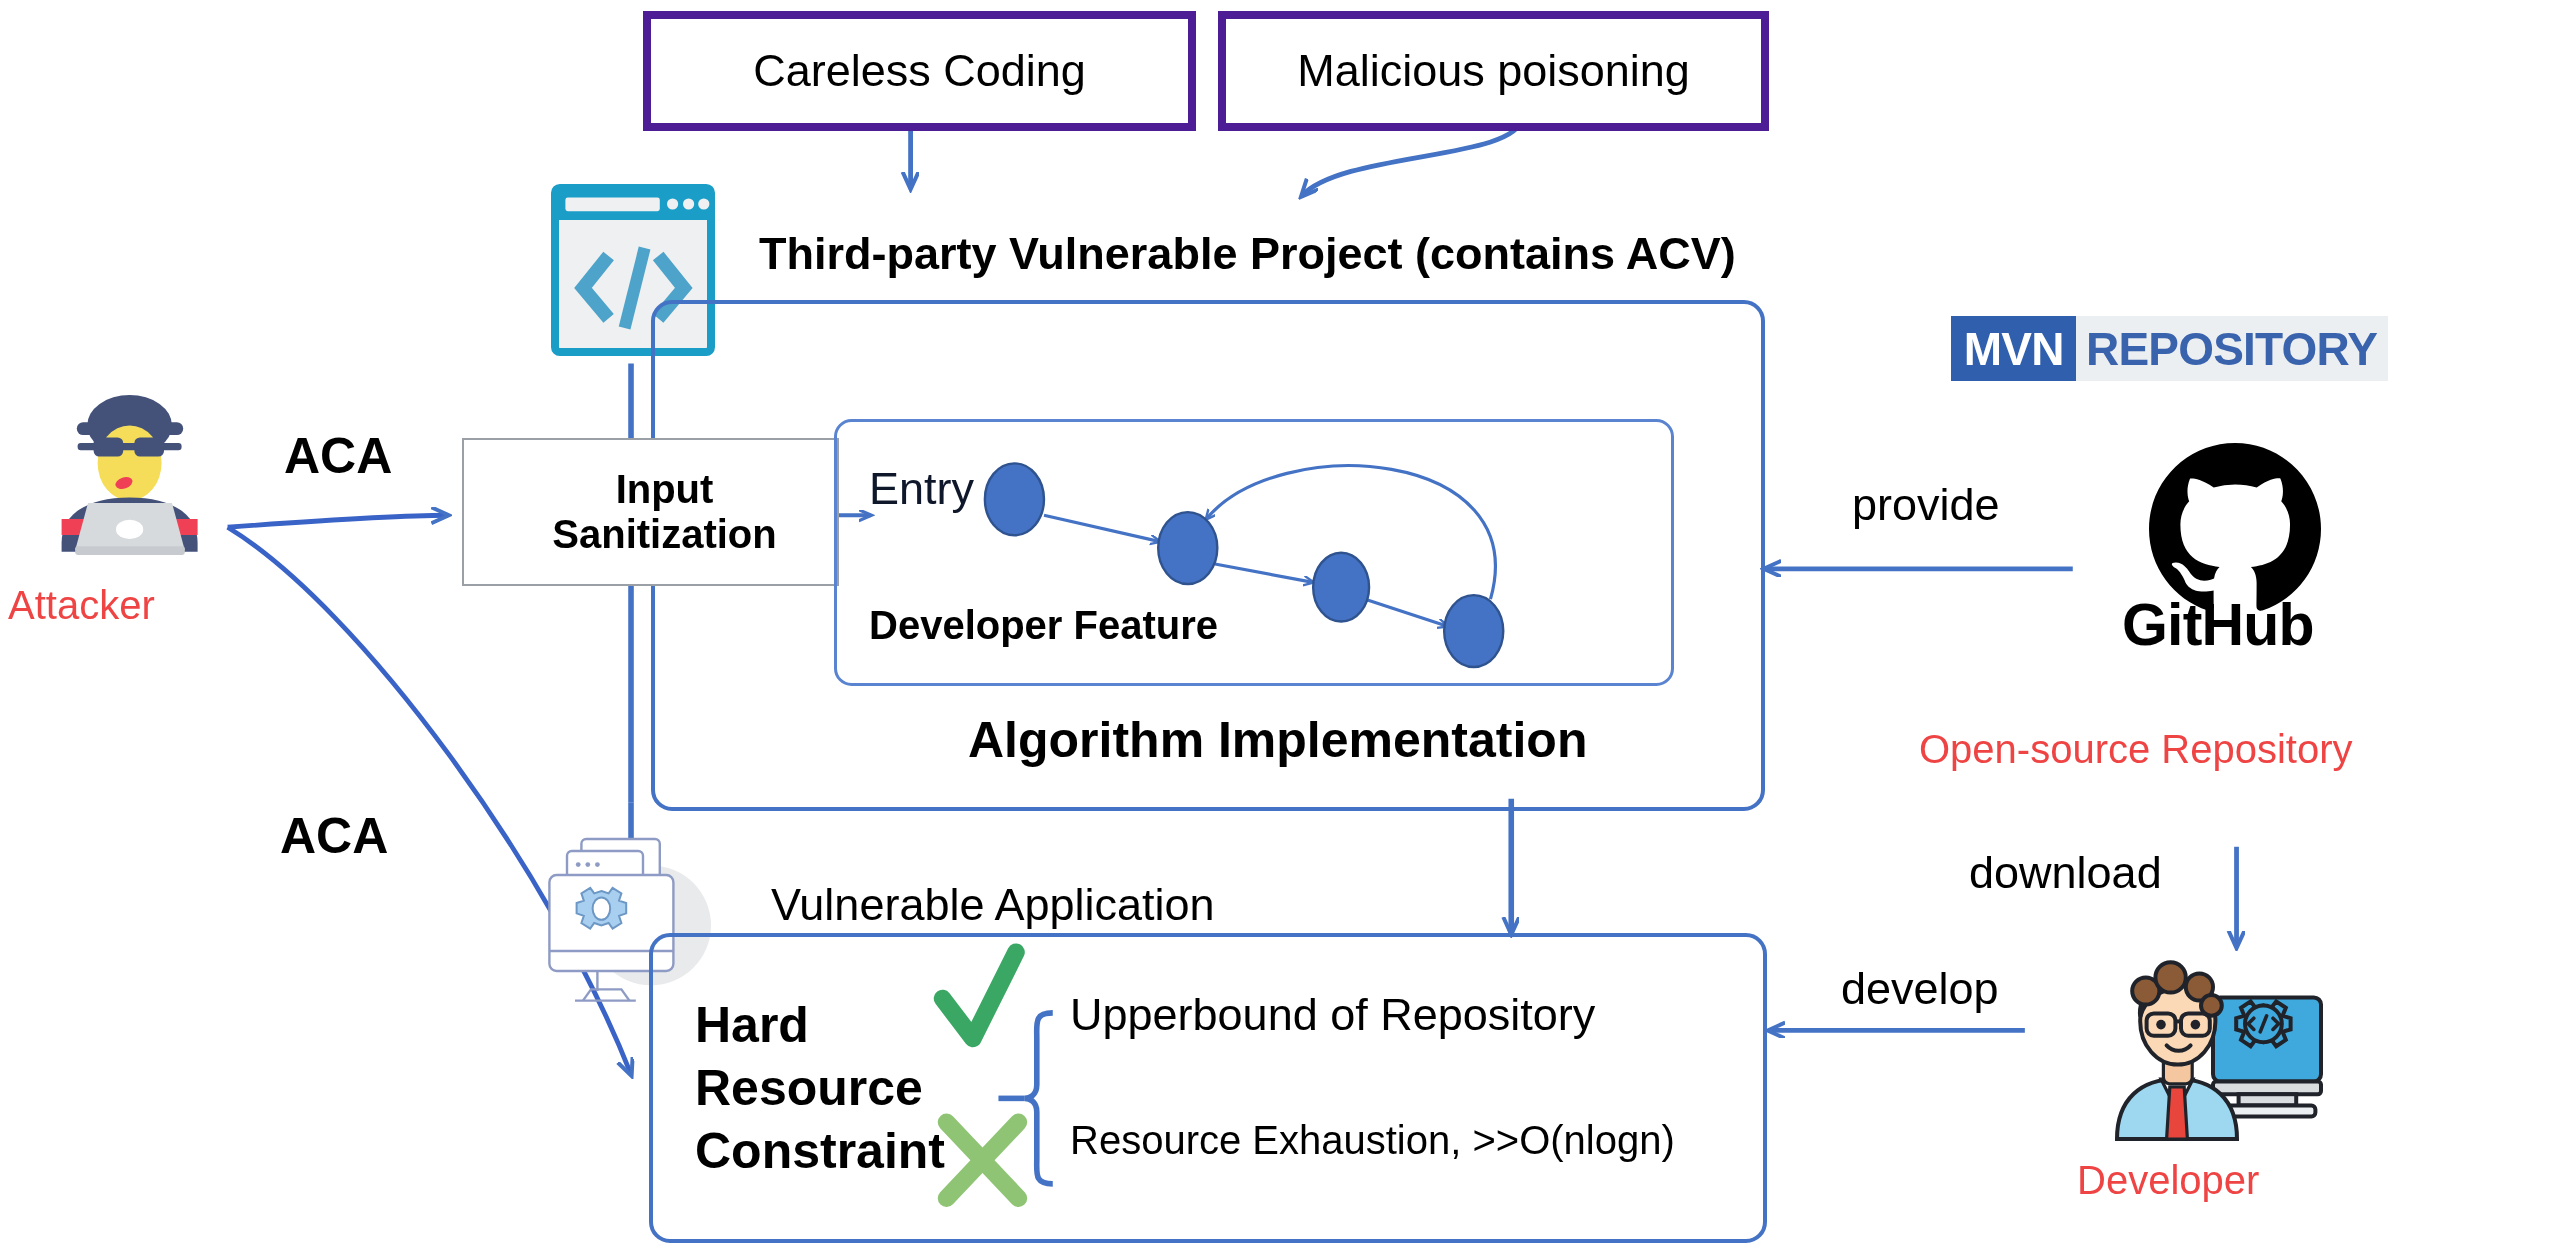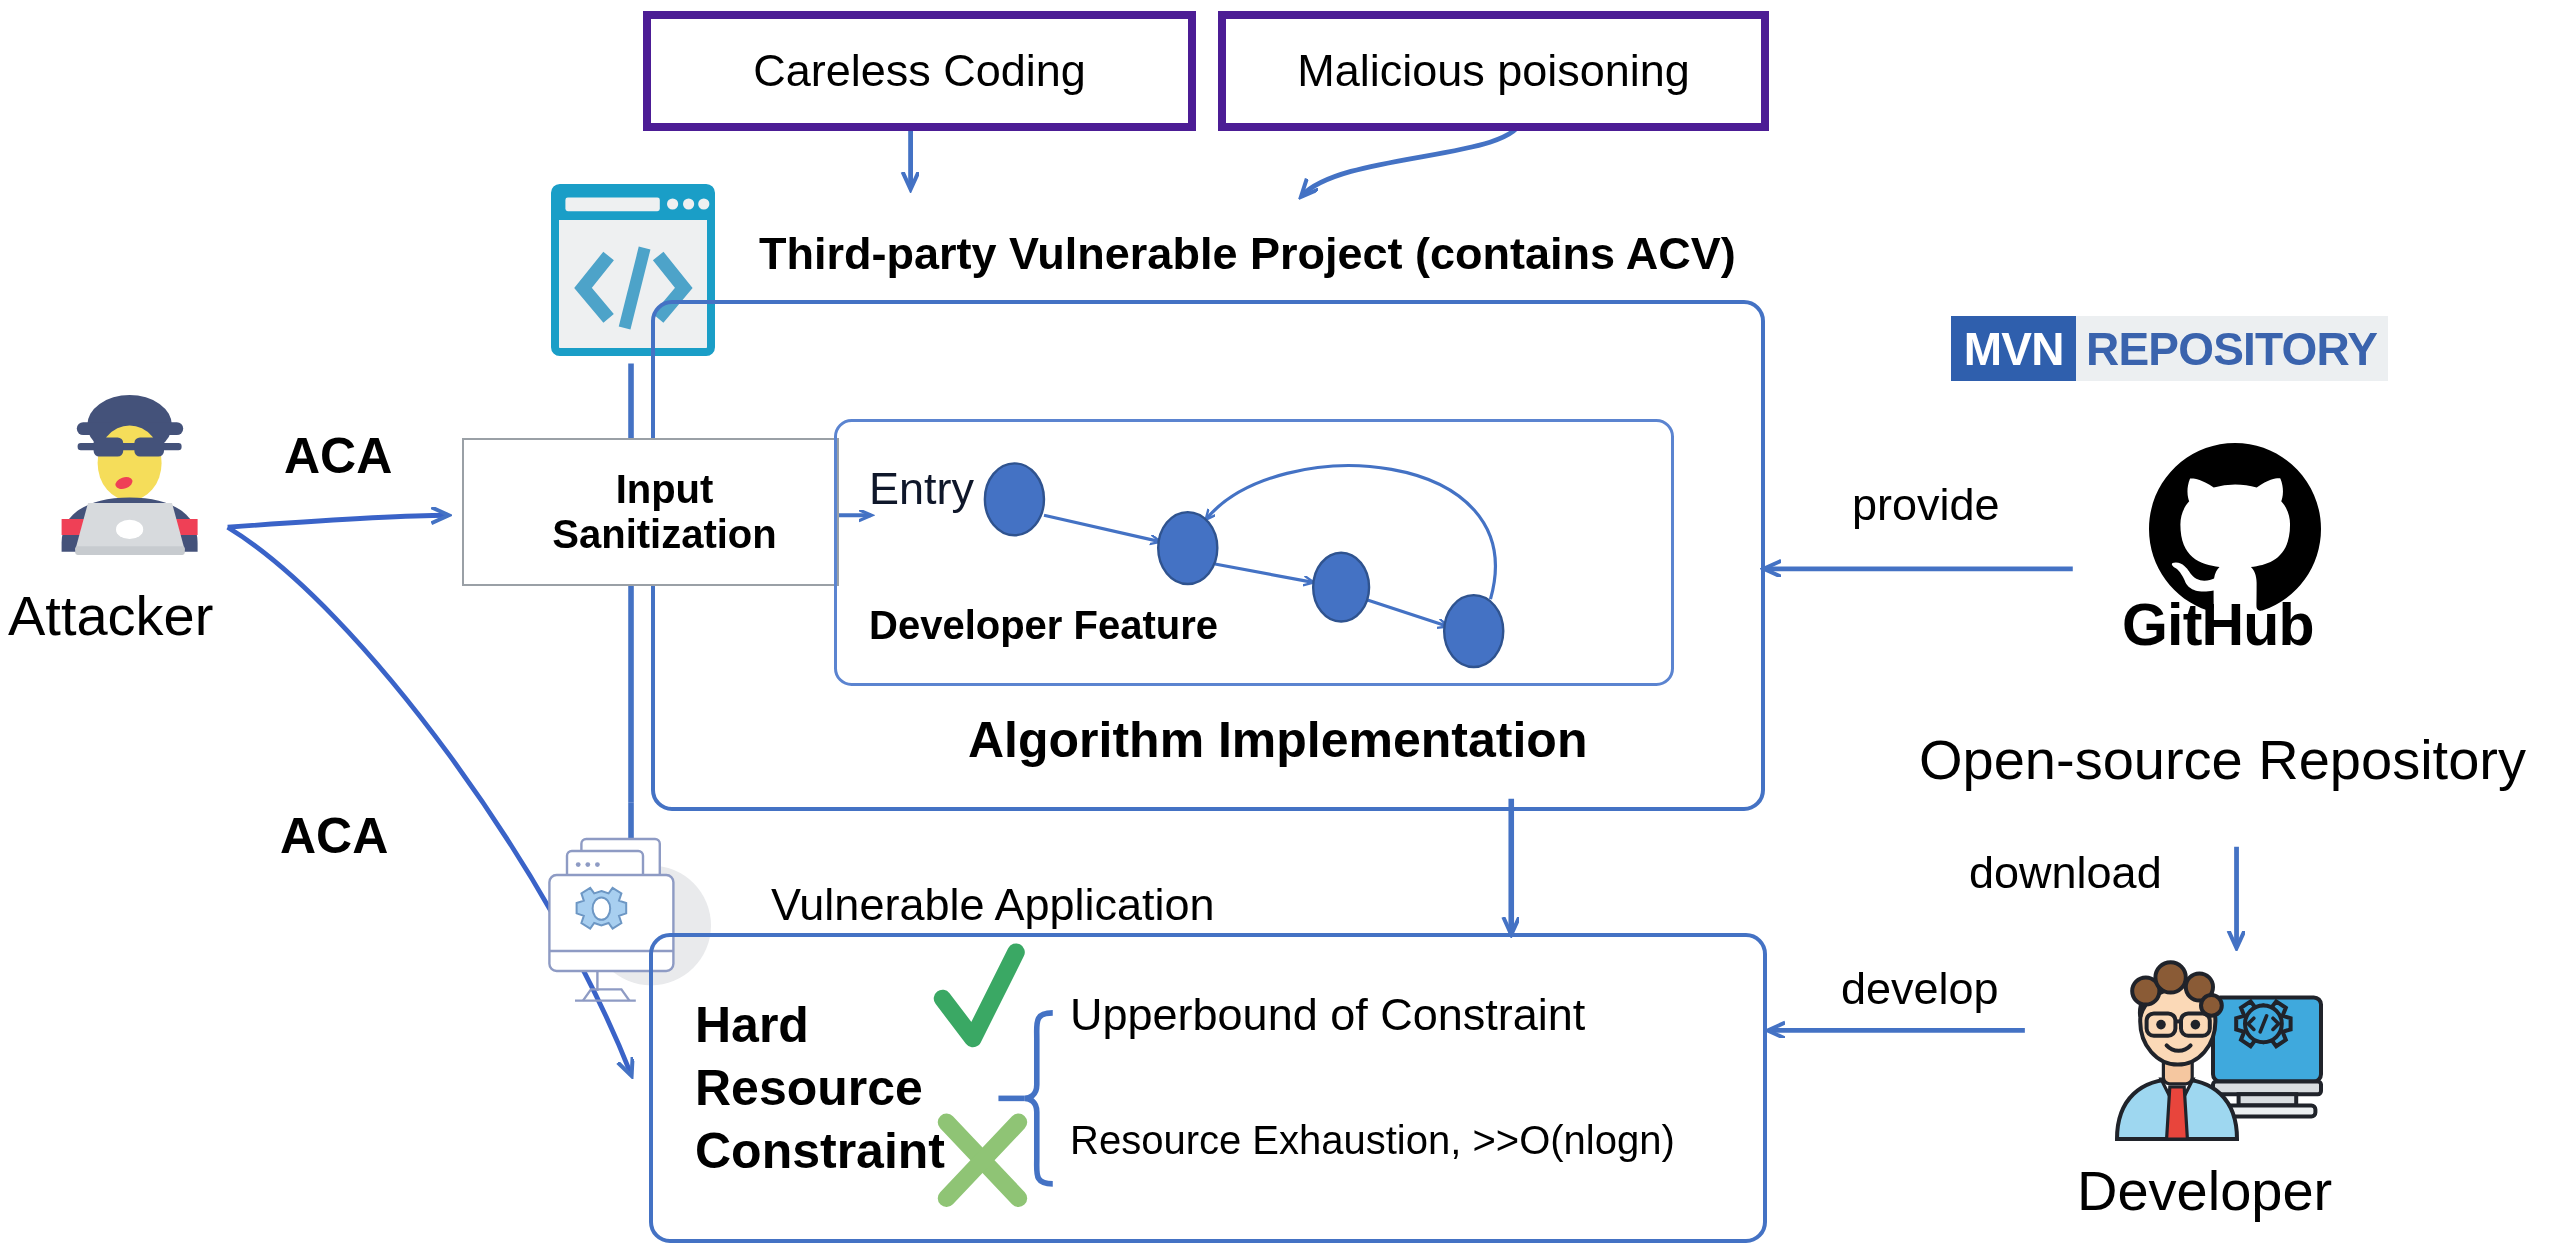--- a/index.html
+++ b/index.html
@@ -27,21 +27,21 @@
 
   
   .mvnlogo{display:flex;align-items:stretch;background:#eceff1;height:65px;}
   .mvnlogo .m{background:#2f5fad;color:#fff;font-weight:bold;font-size:46px;
               display:flex;align-items:center;padding:0 12.8px;letter-spacing:-0.8px;
               font-family:"Liberation Sans",sans-serif;}
   .mvnlogo .r{color:#3a63ad;font-weight:bold;font-size:46px;display:flex;align-items:center;
               padding:0 11.2px 0 9.6px;letter-spacing:-0.8px;font-family:"Liberation Sans",sans-serif;}
 
   .ghlabel{font-size:59px;font-weight:bold;color:#000;letter-spacing:-0.8px;}
-  .bigname{font-size:56px;color:#000000;white-space:nowrap;}
+  .bigname{font-size:40px;color:#ef4444;white-space:nowrap;}
 </style>
 </head>
 <body>
 
 <div id="stage">
 
   <svg class="layer" viewBox="0 0 3225 1566">
     <defs>
       <marker id="ah" markerWidth="16" markerHeight="16" refX="12" refY="6" orient="auto" markerUnits="userSpaceOnUse">
         <path d="M0,0 L13,6 L0,12" fill="none" stroke="#4472c4" stroke-width="3"></path>
@@ -210,21 +210,21 @@
   <div class="abs plain" style="left:771px;top:879px;">Vulnerable Application</div>
 
   <div class="abs roundbox" style="left:649px;top:933px;width:1110px;height:302px;"></div>
 
   <div class="abs" style="left:695px;top:994px;line-height:1.26;">
     <div class="bold-lg">Hard</div>
     <div class="bold-lg">Resource</div>
     <div class="bold-lg">Constraint</div>
   </div>
 
-  <div class="abs plain" style="left:1070px;top:989px;">Upperbound of Constraint</div>
+  <div class="abs plain" style="left:1070px;top:989px;">Upperbound of Repository</div>
   <div class="abs small-lbl" style="left:1070px;top:1118px;">Resource Exhaustion,  &gt;&gt;O(nlogn)</div>
 
   <div class="abs" style="left:2093px;top:951px;width:240px;height:192px;">
     <svg width="240" height="192" viewBox="0 0 300 240">
 
       <rect x="150" y="58" width="135" height="105" rx="9" fill="#3fa9dd" stroke="#20232a" stroke-width="5"></rect>
       <rect x="150" y="163" width="135" height="16" rx="4" fill="#d9dde0" stroke="#20232a" stroke-width="5"></rect>
       <rect x="182" y="179" width="72" height="14" fill="#d9dde0" stroke="#20232a" stroke-width="5"></rect>
       <rect x="160" y="193" width="118" height="14" rx="5" fill="#eceff1" stroke="#20232a" stroke-width="5"></rect>
       <g transform="translate(213,110)">

